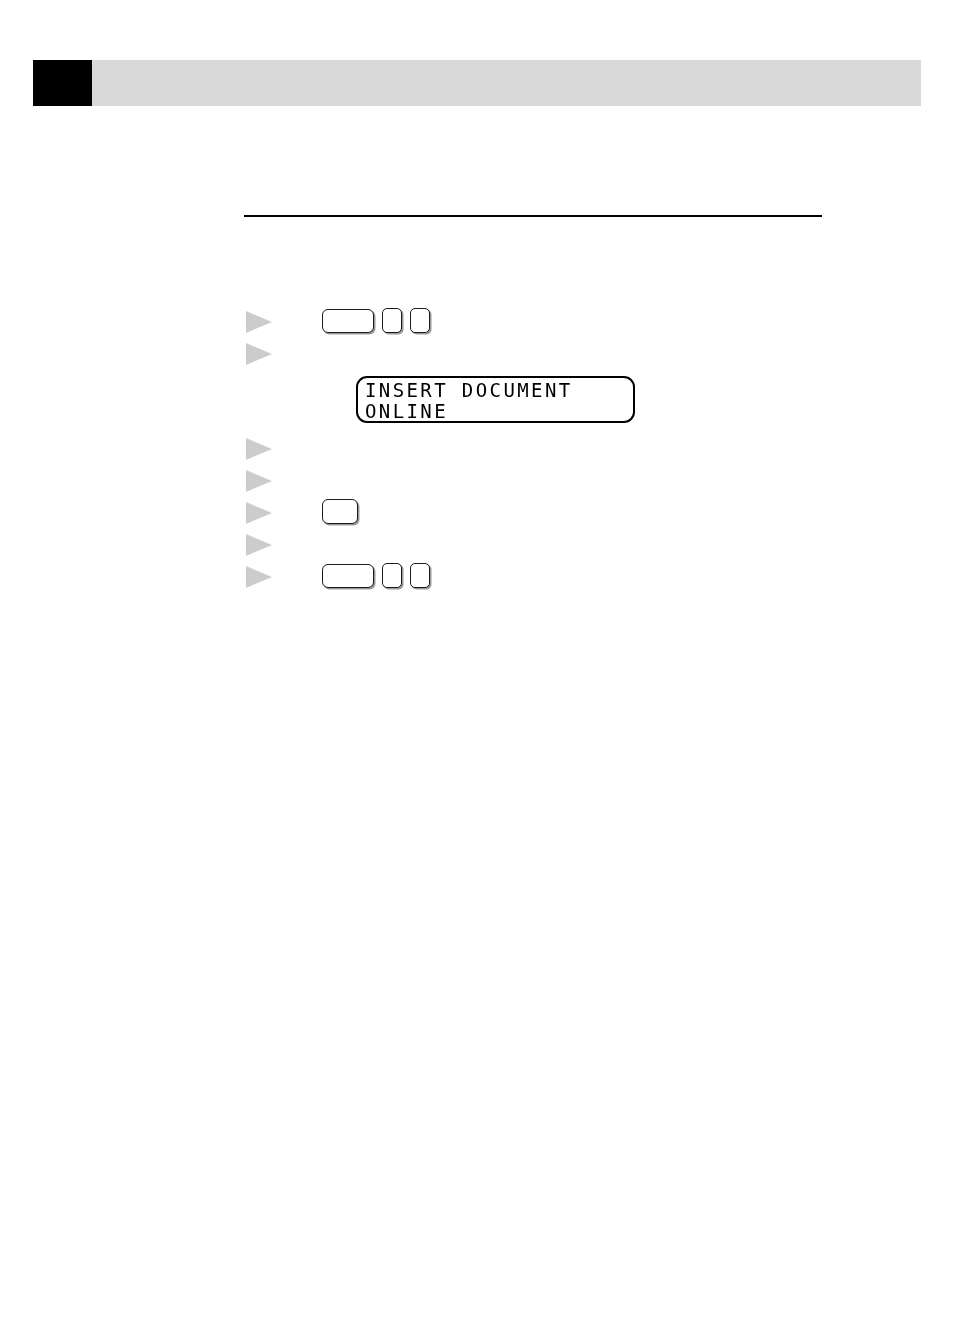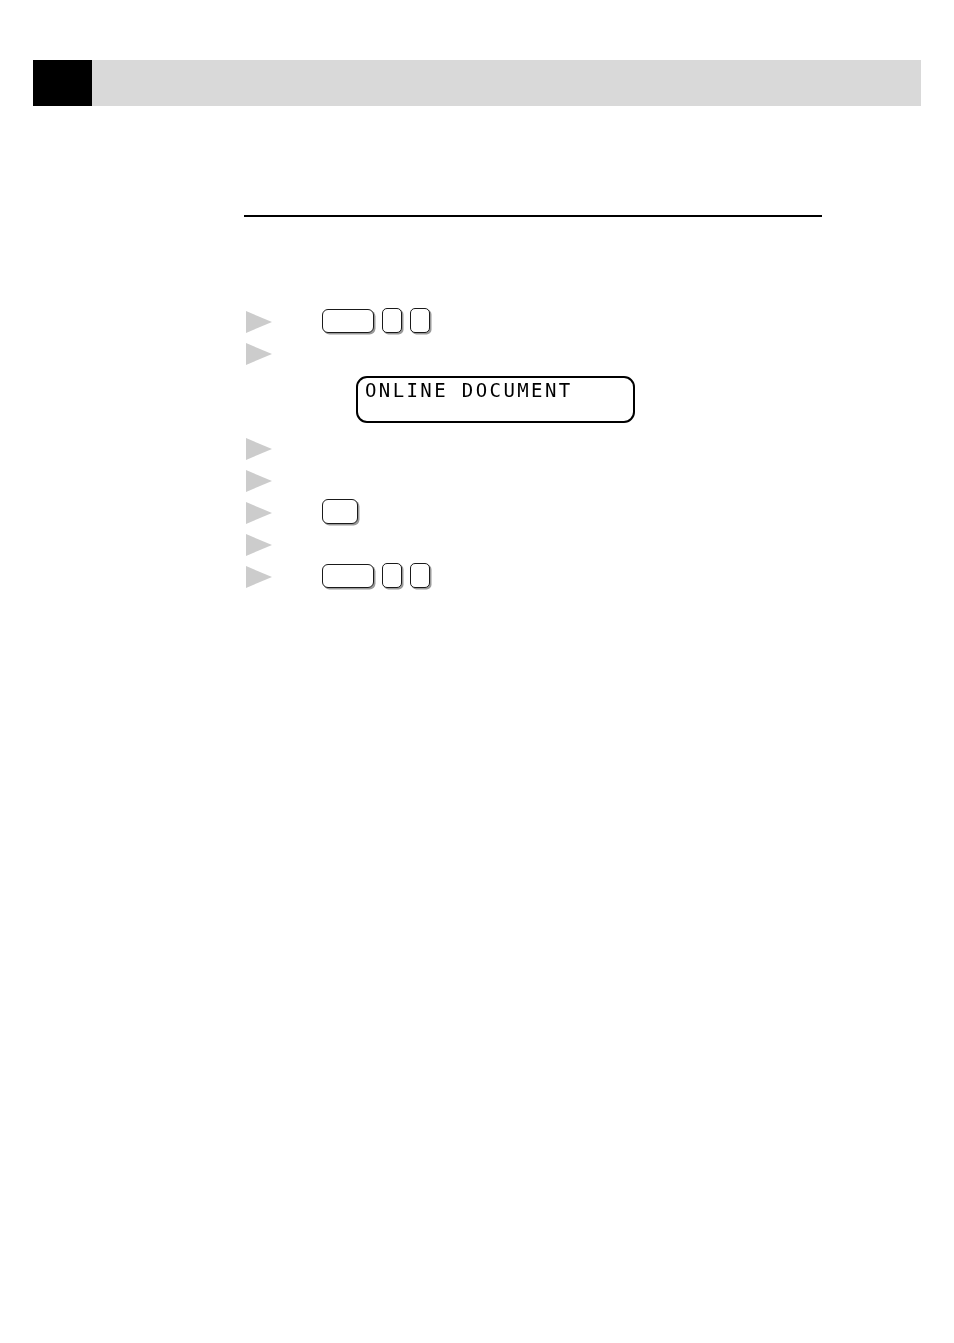--- a/index.html
+++ b/index.html
@@ -197,21 +197,22 @@
       <span class="key small"></span>
     </span>
   </div>
 
   <div class="step-row" style="top:340px">
     <span class="step-bullet"></span>
     <span class="step-text"></span>
   </div>
 
   <div id="lcd-display">
-    <div class="lcd-line">ONLINE DOCUMENT</div>
+    <div class="lcd-line">INSERT DOCUMENT</div>
+    <div class="lcd-line">ONLINE</div>
   </div>
 
   <div class="step-row" style="top:435px">
     <span class="step-bullet"></span>
     <span class="step-text"></span>
   </div>
 
   <div class="step-row" style="top:467px">
     <span class="step-bullet"></span>
     <span class="step-text"></span>

